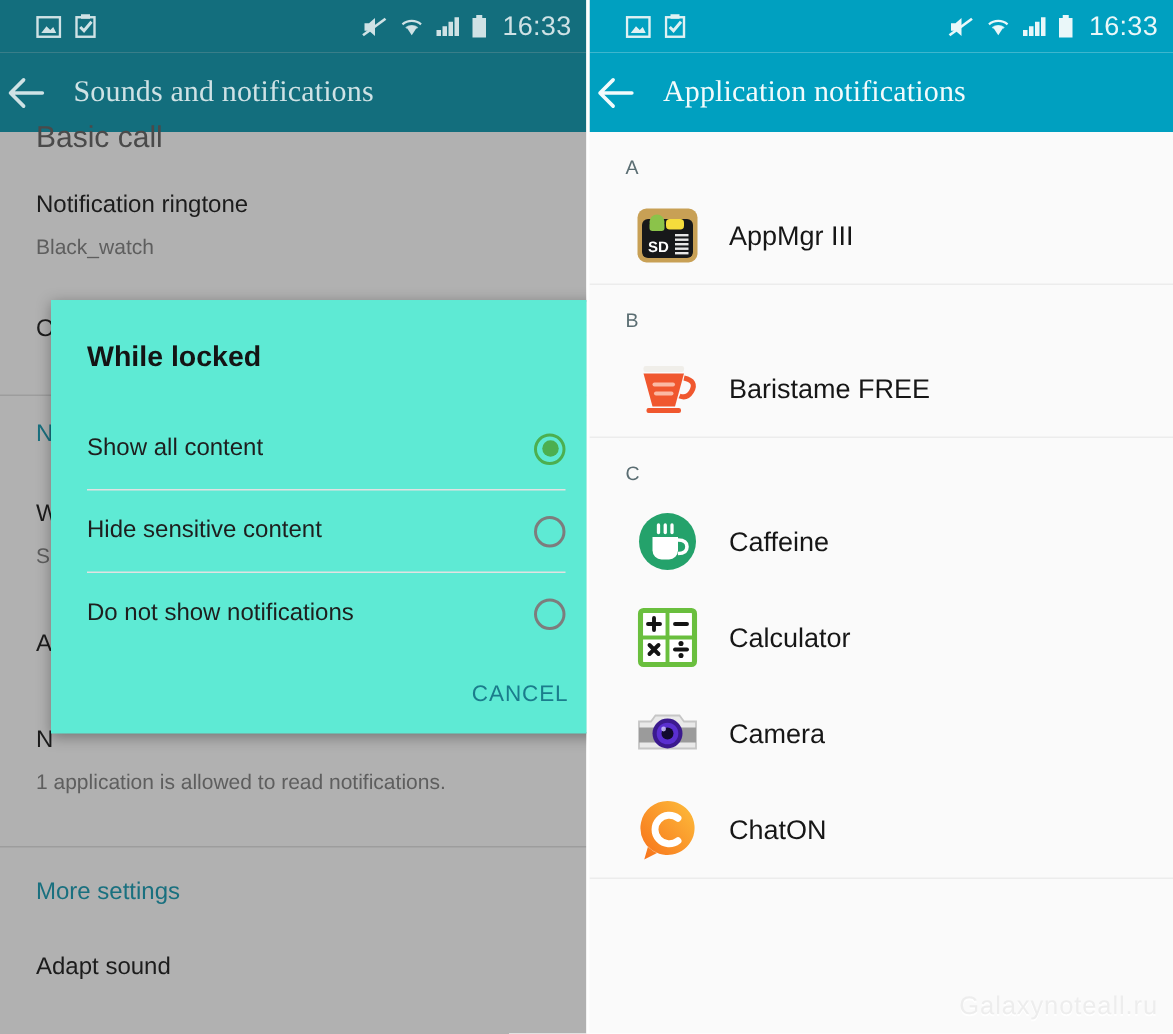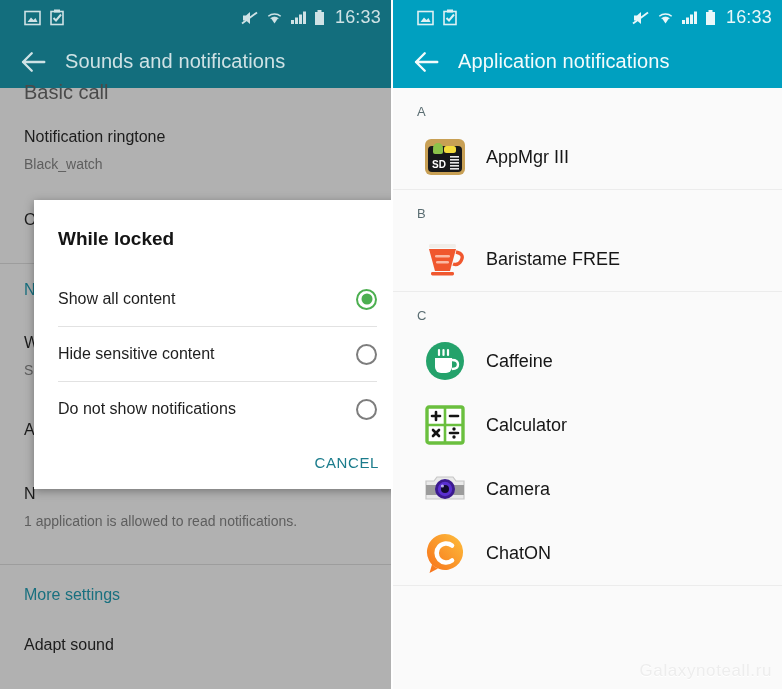--- a/index.html
+++ b/index.html
@@ -18,41 +18,41 @@
   .statusbar {
     height: 35px; display: flex; align-items: center;
     padding: 0 10px 0 24px; color: #dff1f3;
   }
   .sb-left { display: flex; align-items: center; gap: 9px; }
   .sb-right { margin-left: auto; display: flex; align-items: center; gap: 7px; }
   .sb-time { font-size: 18px; color: #eaf7f9; letter-spacing: .2px; margin-left: 3px; }
   .sb-ico { display: block; }
 
   
-  .actionbar { height: 53px; display: flex; align-items: center; padding: 0 0 0 18px; }
+  .actionbar { height: 53px; display: flex; align-items: center; padding: 0 0 0 2px; font-family: Liberation Serif, serif; }
   .back-arrow { width: 30px; height: 30px; flex: 0 0 auto; }
   .ab-title { font-size: 20px; color: #f2fbfc; margin-left: 17px; letter-spacing: .1px; }
 
   
   #left-panel { background: #b1b1b1; }
   #left-panel .statusbar, #left-panel .actionbar { background: #136e7d; }
   #left-panel .sb-time, #left-panel .ab-title { color: #cfe2e5; }
 
   .l-body { position: relative; height: 601px; background: #b1b1b1; }
   .clip-row { position: absolute; left: 24px; top: -7px; font-size: 20px; color: #4a4a4a; }
   .l-item { position: absolute; left: 24px; }
   .l-title { font-size: 16px; color: #1c1c1c; line-height: 24px; }
   .l-title.teal { color: #19707f; font-size: 16px; }
   .l-sub { font-size: 14px; color: #5e5e5e; margin-top: 7px; }
   .l-divider { position: absolute; left: 0; right: 0; height: 1px; background: #9d9d9d; }
 
   
   .dialog {
     position: absolute; left: 34px; top: 200px; width: 367px;
-    background: #ffffff; box-shadow: 0 2px 9px rgba(0,0,0,.34);
+    background: #5eead4; box-shadow: 0 2px 9px rgba(0,0,0,.34);
     padding: 0 0 0 0; z-index: 30;
   }
   .dlg-title { font-size: 19px; font-weight: bold; color: #141414; padding: 28px 24px 22px 24px; }
   .dlg-opt {
     display: flex; align-items: center; justify-content: space-between;
     padding: 14px 24px 14px 24px; min-height: 54px;
   }
   .dlg-opt-label { font-size: 16px; color: #1e1e1e; }
   .dlg-sep { height: 1px; background: #e2e2e2; margin: 0 24px; }
   .radio { width: 21px; height: 21px; border-radius: 50%; border: 2px solid #7d7d7d; flex: 0 0 auto; position: relative; }

